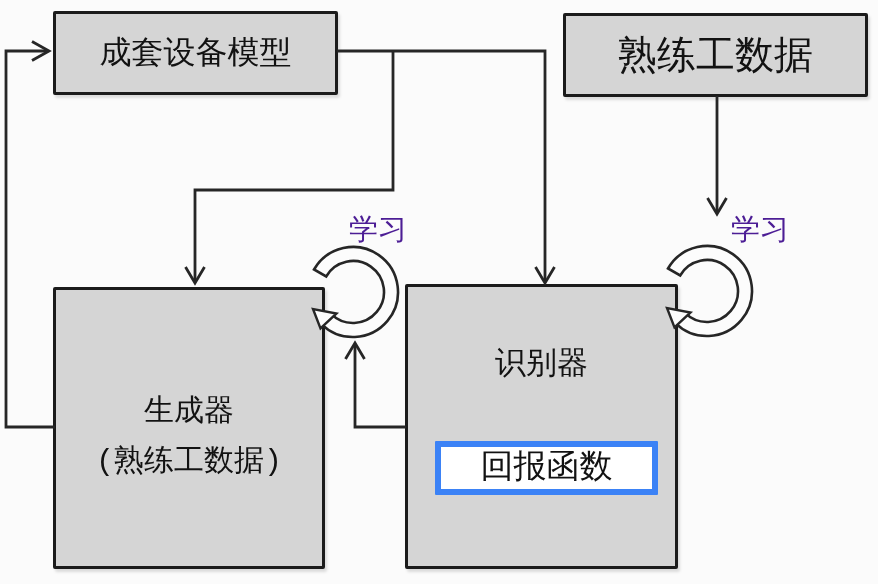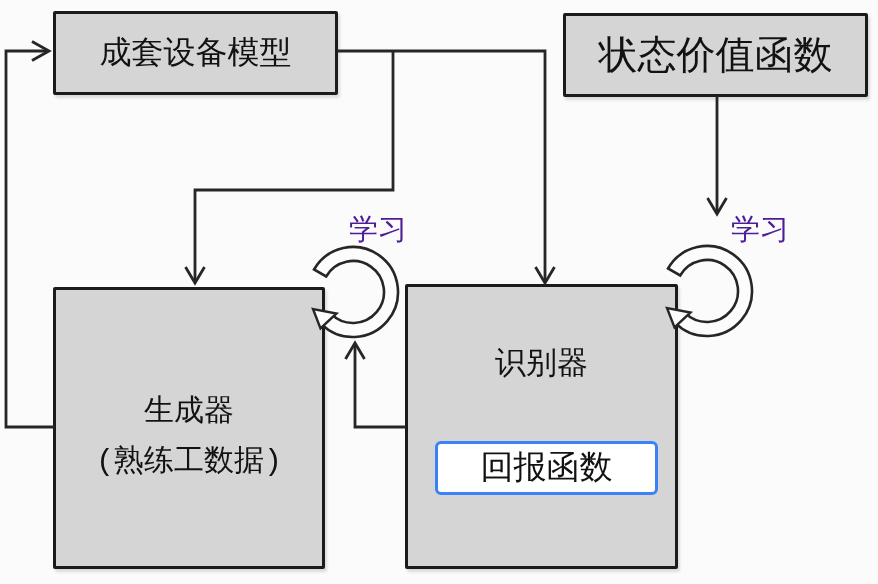--- a/index.html
+++ b/index.html
@@ -18,22 +18,22 @@
   }
   #node-equipment    { left:53px;  top:11px;  width:285px; height:84px;  font-size:32px; }
   #node-expert       { left:563px; top:13px;  width:305px; height:84px;  font-size:39px; }
   #node-generator    { left:53px;  top:287px; width:272px; height:282px; font-size:30px;
                        flex-direction:column; line-height:50px; padding-top:18px; }
   #node-discriminator{ left:405px; top:284px; width:273px; height:285px; font-size:31px;
                        flex-direction:column; justify-content:flex-start;
                        line-height:44px; padding-top:56px; }
   .inner {
     position:absolute; box-sizing:border-box;
-    background:#ffffff; border:3px solid #3b82f6; border-radius:6px;
-    display:flex; align-items:flex-end; justify-content:center; z-index:2;
+    background:#ffffff; border:6px solid #3b82f6; border-radius:1px;
+    display:flex; align-items:flex-start; justify-content:center; z-index:2;
   }
   #inner-reward     { left:27px; top:154px; width:223px; height:54px; font-size:33px; }
   #inner-statevalue { left:25px; top:218px; width:227px; height:51px; font-size:30px; }
   .learn-label {
     position:absolute; font-size:29px; color:#4c1d95; z-index:7;
     transform:translate(-50%,-50%); white-space:nowrap;
   }
   #learn-left  { left:378px; top:230px; }
   #learn-right { left:760px; top:230px; }
   .overlay { position:absolute; left:0; top:0; z-index:5; pointer-events:none; }
@@ -45,21 +45,21 @@
 </head>
 <body>
 
 <div class="canvas">
 
   <div class="node" id="node-equipment">
     <span>成套设备模型</span>
   </div>
 
   <div class="node" id="node-expert">
-    <span>状态价值函数</span>
+    <span>熟练工数据</span>
   </div>
 
   <div class="node" id="node-generator">
     <span>生成器</span>
     <span>(熟练工数据)</span>
   </div>
 
   <div class="node" id="node-discriminator">
     <span>识别器</span>
     <div class="inner" id="inner-reward">

